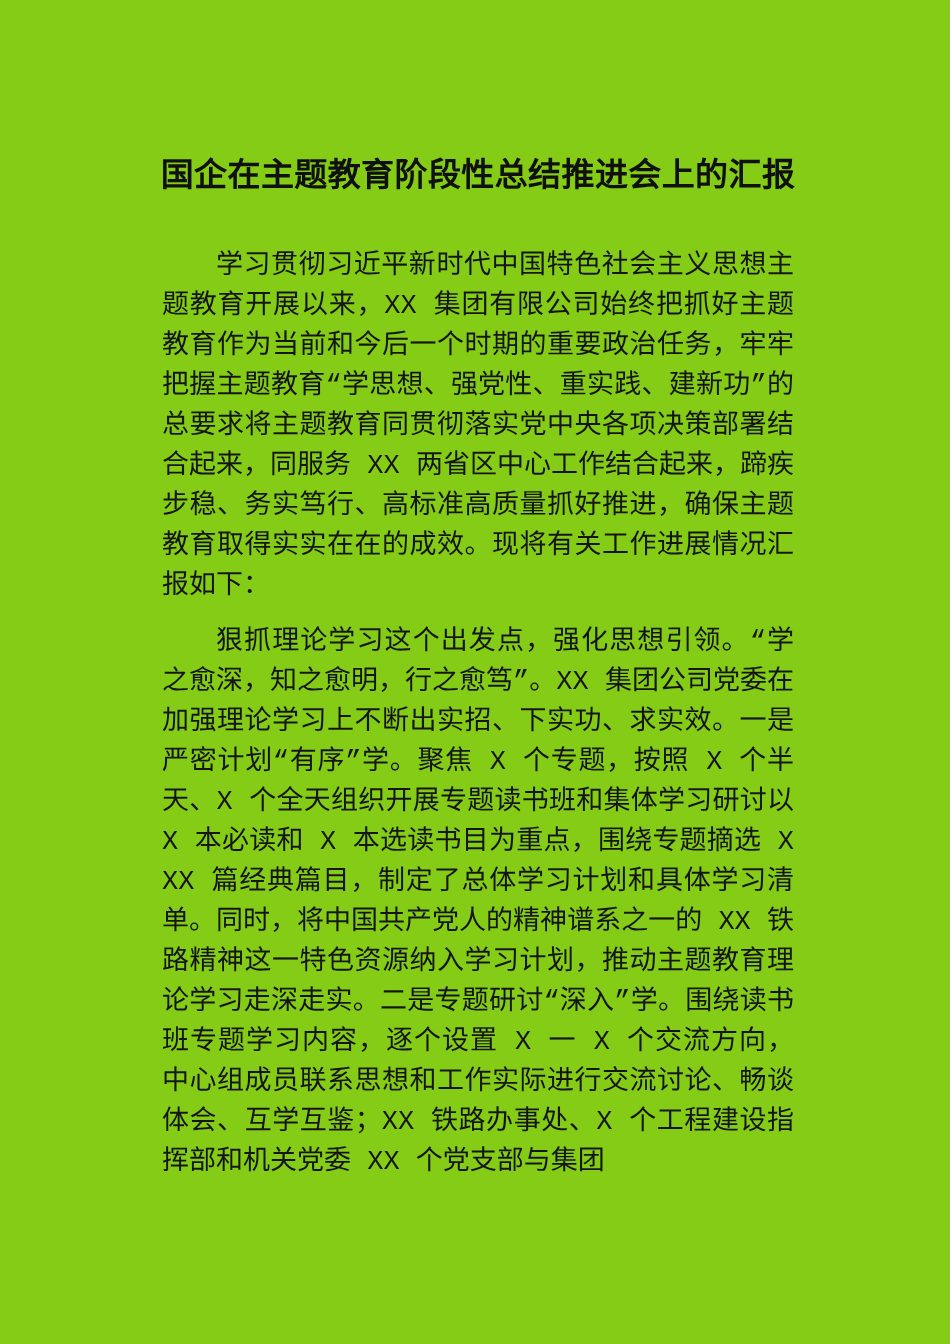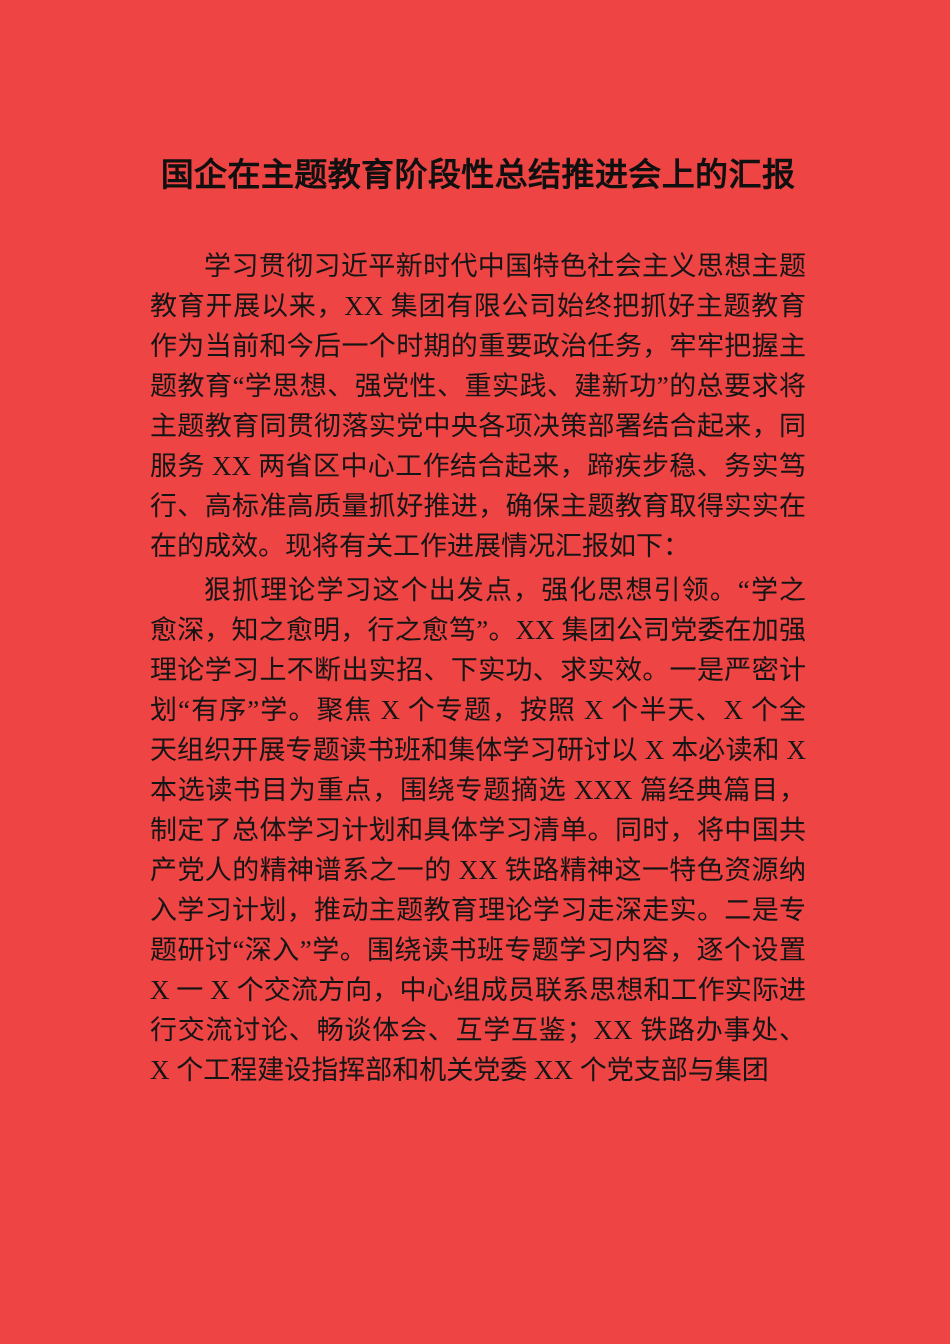--- a/index.html
+++ b/index.html
@@ -7,21 +7,21 @@
     margin: 0;
     padding: 0;
     background: #ffffff;
   }
 
   .page {
     position: relative;
     width: 950px;
     height: 1344px;
     margin: 0 auto;
-    background: #ef4444;
+    background: #84cc16;
     overflow: hidden;
     box-sizing: border-box;
   }
 
   .doc-body {
     position: absolute;
     left: 146px;
     top: 0;
     width: 664px;
   }
@@ -37,28 +37,28 @@
     margin: 0;
     padding-top: 152px;
     -webkit-font-smoothing: antialiased;
   }
 
   .body-block {
     margin-top: 48px;
   }
 
   .para {
-    font-family: Liberation Serif, serif;
+    font-family: Liberation Mono, monospace;
     font-size: 27px;
     line-height: 40px;
     color: #151515;
     text-align: justify;
     text-justify: inter-ideograph;
     text-indent: 2em;
-    margin: 4px;
+    margin: 16px;
     word-break: break-all;
     letter-spacing: 0px;
   }
 
   .para + .para {
     margin-top: 0;
   }
 </style>
 </head>
 <body>

